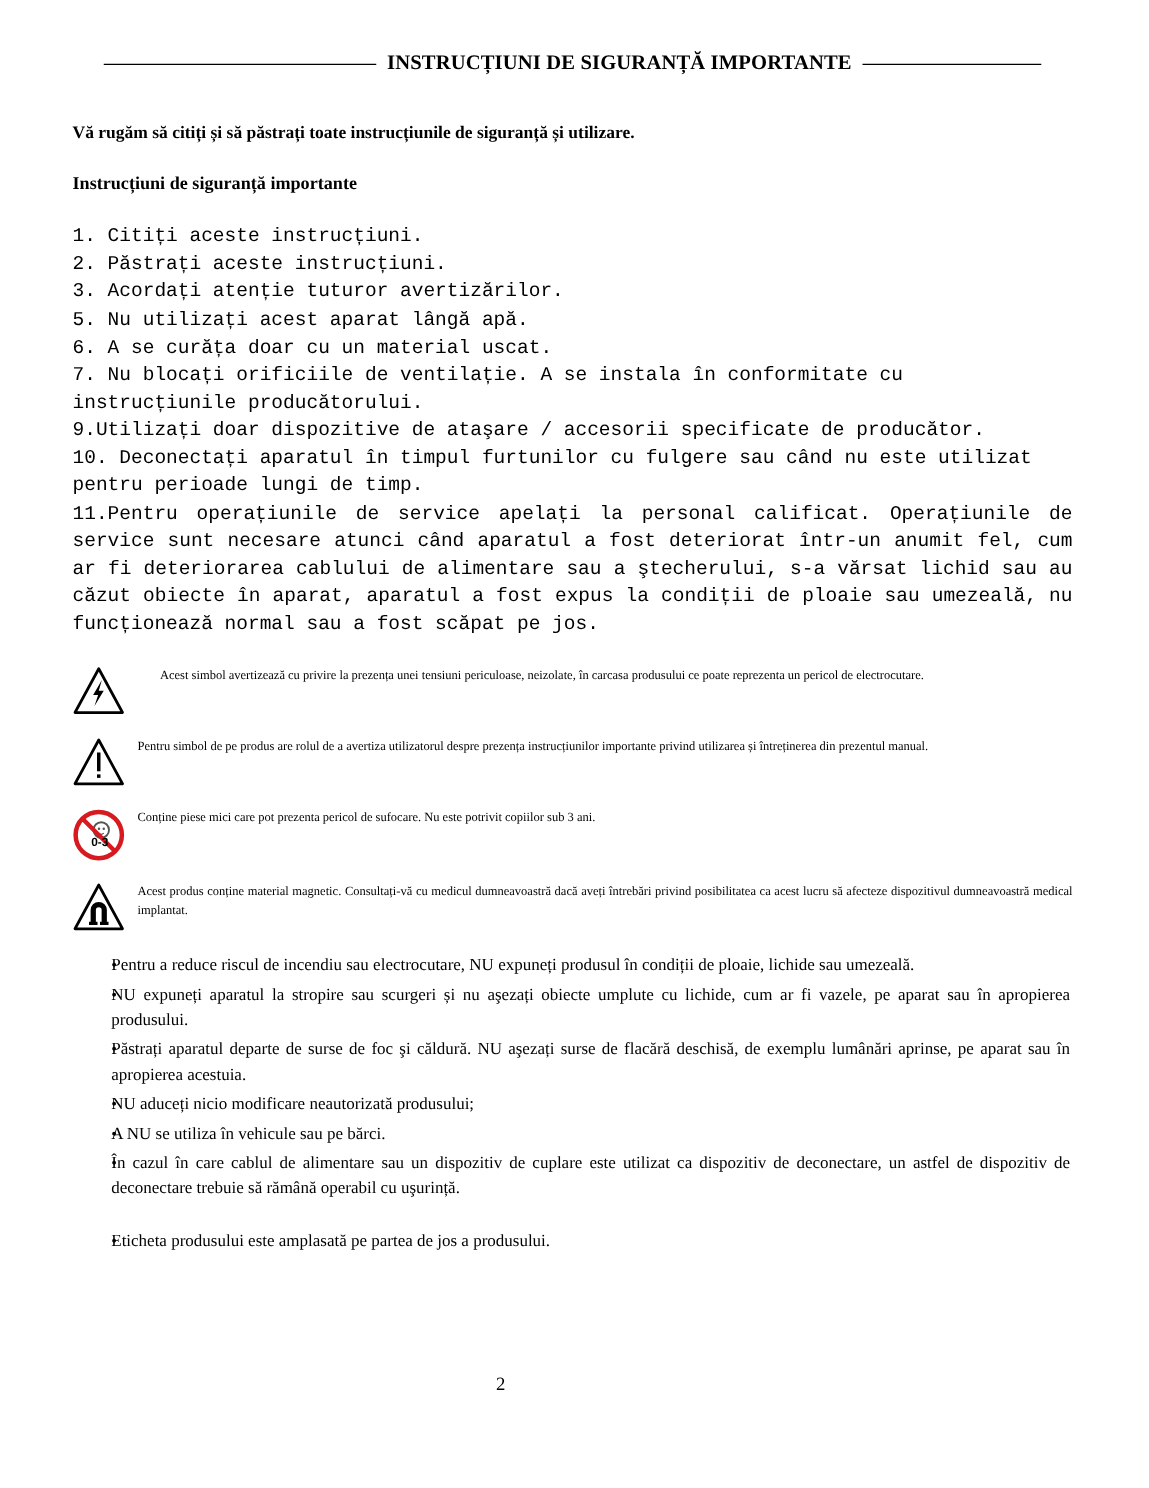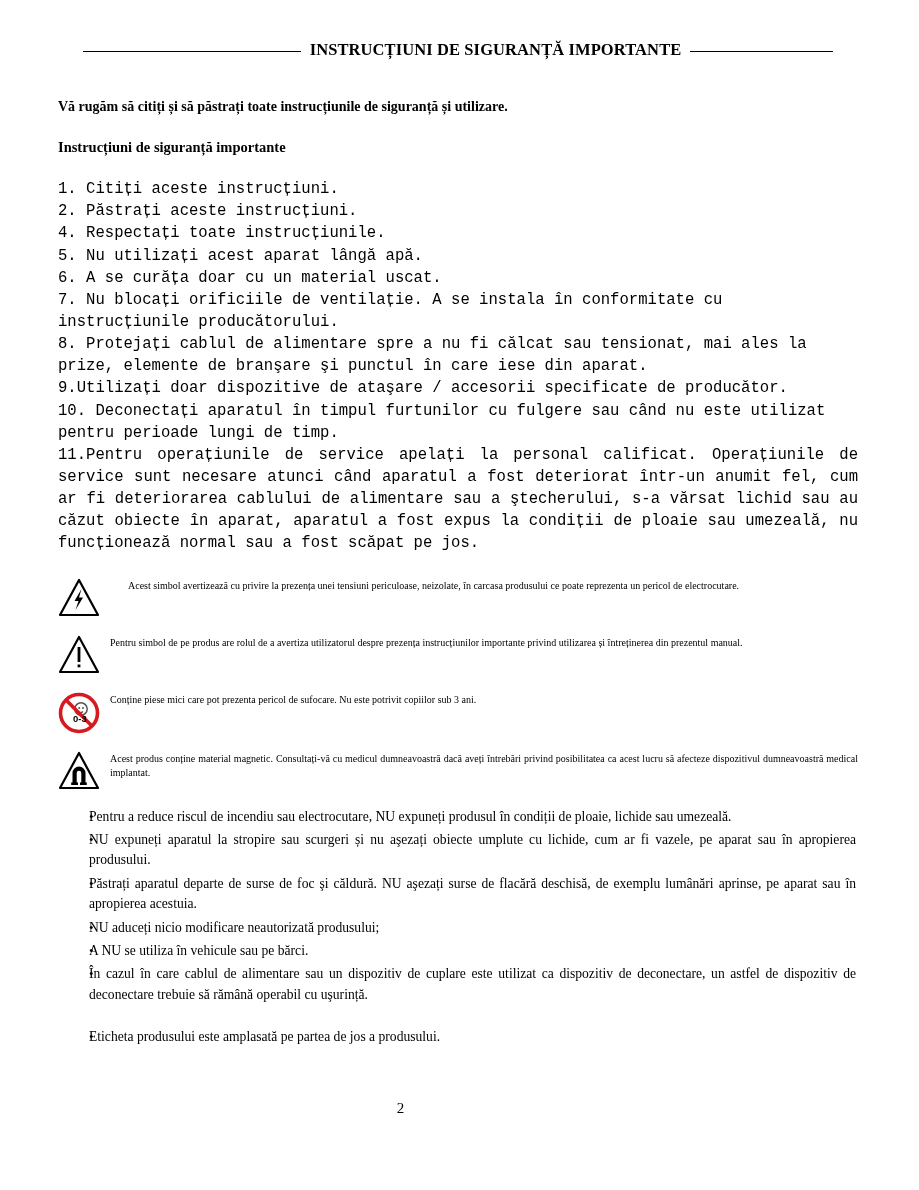--- a/index.html
+++ b/index.html
@@ -162,25 +162,24 @@
       <span class="rule right"></span>
     </div>
 
     <div class="lead-heading">Vă rugăm să citiți și să păstrați toate instrucțiunile de siguranță și utilizare.</div>
 
     <div class="sub-heading">Instrucțiuni de siguranță importante</div>
 
     <div class="numbered">
       <p class="item">1. Citiți aceste instrucțiuni.</p>
       <p class="item">2. Păstrați aceste instrucțiuni.</p>
-      <p class="item">4. Respectați toate instrucțiunile.</p>
+      <p class="item">3. Acordați atenție tuturor avertizărilor.</p>
       <p class="item">5. Nu utilizați acest aparat lângă apă.</p>
       <p class="item">6. A se curăța doar cu un material uscat.</p>
       <p class="item">7. Nu blocați orificiile de ventilație. A se instala în conformitate cu instrucțiunile producătorului.</p>
-      <p class="item">8. Protejați cablul de alimentare spre a nu fi călcat sau tensionat, mai ales la prize, elemente de branşare şi punctul în care iese din aparat.</p>
       <p class="item">9.Utilizați doar dispozitive de ataşare / accesorii specificate de producător.</p>
       <p class="item">10. Deconectați aparatul în timpul furtunilor cu fulgere sau când nu este utilizat pentru perioade lungi de timp.</p>
       <p class="item justified">11.Pentru operațiunile de service apelați la personal calificat. Operațiunile de service sunt necesare atunci când aparatul a fost deteriorat într-un anumit fel, cum ar fi deteriorarea cablului de alimentare sau a ştecherului, s-a vărsat lichid sau au căzut obiecte în aparat, aparatul a fost expus la condiții de ploaie sau umezeală, nu funcționează normal sau a fost scăpat pe jos.</p>
     </div>
 
     <div class="symbols">
 
       <div class="sym-row">
         <div class="sym-icon">
           <svg width="42" height="40" viewBox="0 0 42 40">

